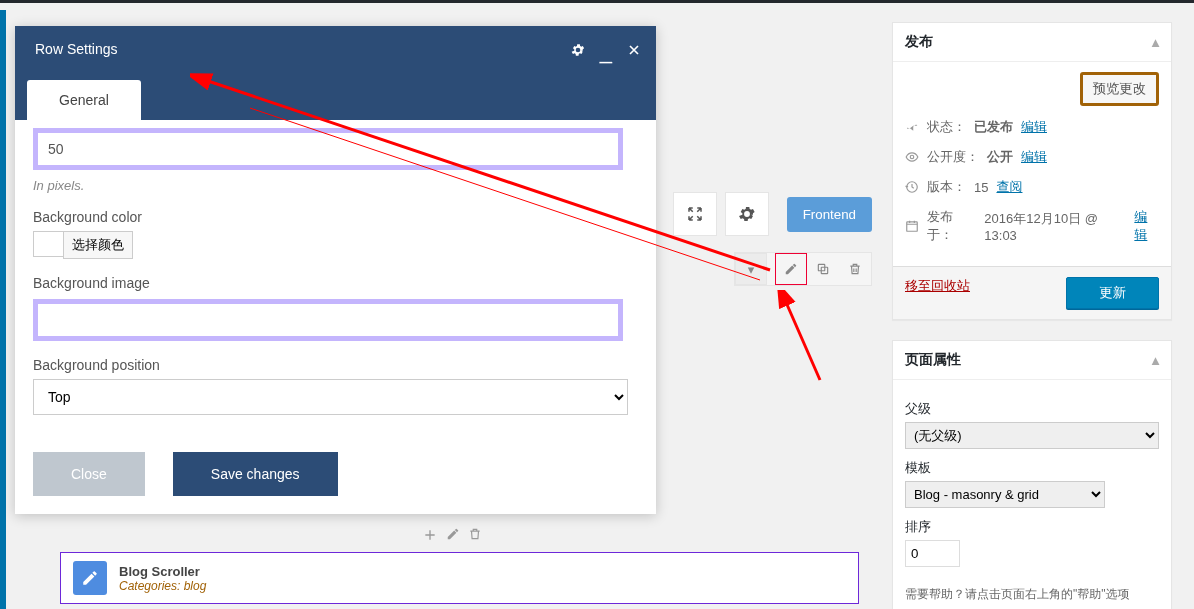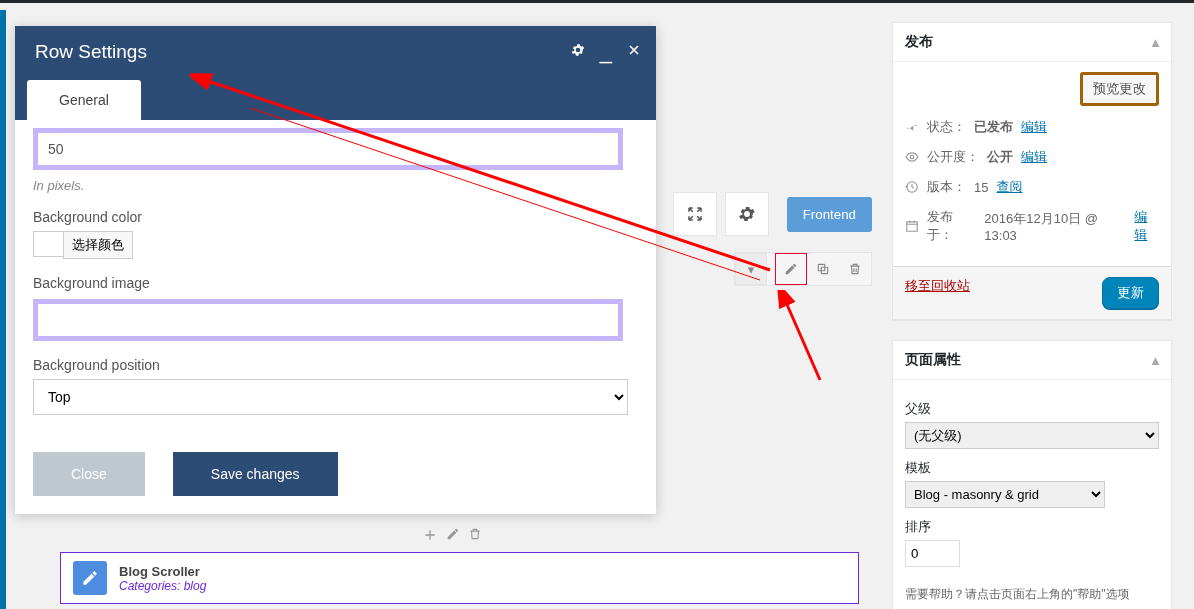--- a/index.html
+++ b/index.html
@@ -5,21 +5,21 @@
 * { box-sizing: border-box; margin: 0; padding: 0; }
 body { font-family: -apple-system, "Segoe UI", Arial, "Microsoft YaHei", sans-serif; font-size: 13px; color: #555; background: #f1f1f1; width: 1194px; height: 609px; position: relative; overflow: hidden; }
 
 
 .topbar { height: 3px; background: #23282d; width: 100%; }
 .blue-edge { position: absolute; left: 0; top: 10px; bottom: 0; width: 6px; background: #0073aa; }
 
 
 .modal { position: absolute; left: 15px; top: 26px; width: 641px; background: #fff; box-shadow: 0 2px 12px rgba(0,0,0,0.2); z-index: 10; }
 .modal-header { background: #2c4c76; color: #fff; height: 94px; position: relative; }
-.modal-title { font-size: 19px; font-weight: 400; padding: 15px 20px; }
+.modal-title { font-size: 14px; font-weight: 400; padding: 15px 20px; }
 .modal-controls { position: absolute; right: 14px; top: 16px; display: flex; gap: 14px; align-items: center; }
 .modal-controls svg, .modal-controls span { cursor: pointer; }
 .tab { position: absolute; left: 12px; bottom: 0; background: #fff; color: #444; padding: 12px 32px; font-size: 14px; border-radius: 3px 3px 0 0; }
 .modal-body { padding: 0 18px; color: #666; position: relative; }
 .modal-body-scroll { height: 314px; overflow-y: scroll; }
 .input-text { width: 590px; border: 5px solid #c4b5fd; padding: 8px 10px; font-size: 14px; color: #555; margin-top: 8px; }
 .input-select { width: 595px; border: 1px solid #ccc; padding: 8px 10px; font-size: 14px; background: #fff; margin-top: 6px; }
 .hint { font-style: italic; color: #888; font-size: 13px; margin-top: 8px; }
 .field-label { font-size: 14px; color: #555; margin-top: 16px; display: block; }
 .color-row { display: flex; margin-top: 6px; }
@@ -34,21 +34,21 @@
 .sidebar { position: absolute; right: 22px; top: 22px; width: 280px; }
 .panel { background: #fff; border: 1px solid #e5e5e5; margin-bottom: 20px; box-shadow: 0 1px 1px rgba(0,0,0,.04); }
 .panel-header { padding: 10px 12px; font-size: 14px; font-weight: bold; color: #23282d; border-bottom: 1px solid #eee; display: flex; justify-content: space-between; align-items: center; }
 .panel-body { padding: 10px 12px; font-size: 13px; }
 .btn-outline { border: 3px solid #a16207; background: #f7f7f7; padding: 5px 10px; cursor: pointer; color: #555; border-radius: 3px; float: right; }
 .meta-row { margin: 12px 0; display: flex; align-items: center; gap: 8px; color: #666; }
 .meta-row svg { flex-shrink: 0; }
 .link { color: #0073aa; text-decoration: underline; cursor: pointer; }
 .panel-actions { padding: 10px 12px; border-top: 1px solid #ddd; background: #f5f5f5; display: flex; justify-content: space-between; align-items: flex-start; }
 .danger-link { color: #a00; text-decoration: underline; cursor: pointer; }
-.btn-primary { background: #0085ba; color: #fff; border: 1px solid #0073aa; padding: 6px 14px; cursor: pointer; border-radius: 8px; box-shadow: 0 1px 0 #006799; }
+.btn-primary { background: #0085ba; color: #fff; border: 1px solid #0073aa; padding: 6px 32px; cursor: pointer; border-radius: 2px; box-shadow: 0 1px 0 #006799; }
 .sel { width: 100%; border: 1px solid #ccc; padding: 4px; font-size: 13px; }
 .txt { width: 55px; border: 1px solid #ddd; padding: 5px; }
 .attr-label { font-size: 13px; margin: 10px 0 4px; color: #23282d; }
 .help-text { font-size: 12px; color: #666; margin-top: 18px; line-height: 1.5; }
 
 
 .mid-toolbar { position: absolute; right: 322px; top: 192px; display: flex; align-items: center; gap: 8px; }
 .tool-btn { width: 44px; height: 44px; border: 1px solid #e5e5e5; background: #fff; display: flex; align-items: center; justify-content: center; cursor: pointer; }
 .btn-frontend { background: #5b9dd9; color: #fff; border: none; padding: 10px 16px; border-radius: 3px; cursor: pointer; margin-left: 10px; }
 .row-editbar { position: absolute; right: 322px; top: 252px; display: flex; align-items: center; background: #f5f5f5; border: 1px solid #e5e5e5; }
@@ -57,21 +57,21 @@
 .chevron { width: 32px; height: 32px; display:flex; align-items:center; justify-content:center; background: #ececec; border: 1px solid #e5e5e5; color: #888; margin-right: 8px; }
 
 
 .elem-toolbar { position: absolute; left: 420px; top: 525px; display: flex; gap: 4px; color: #888; }
 .elem-toolbar span { cursor: pointer; padding: 2px; }
 
 
 .card { position: absolute; left: 60px; top: 552px; right: 335px; background: #fff; border: 1px solid #6d28d9; padding: 8px 12px; display: flex; align-items: center; gap: 12px; }
 .card-icon { width: 34px; height: 34px; background: #4e8ce0; border-radius: 3px; display: flex; align-items: center; justify-content: center; }
 .card-title { font-weight: bold; color: #444; font-size: 13px; }
-.card-sub { font-style: italic; color: #6d28d9; font-size: 12px; }
+.card-sub { font-style: italic; color: #a16207; font-size: 12px; }
 
 
 .arrow-svg { position: absolute; z-index: 20; pointer-events: none; }
 </style>
 </head>
 <body>
 
 <div class="topbar"></div>
 <div class="blue-edge"></div>
 

